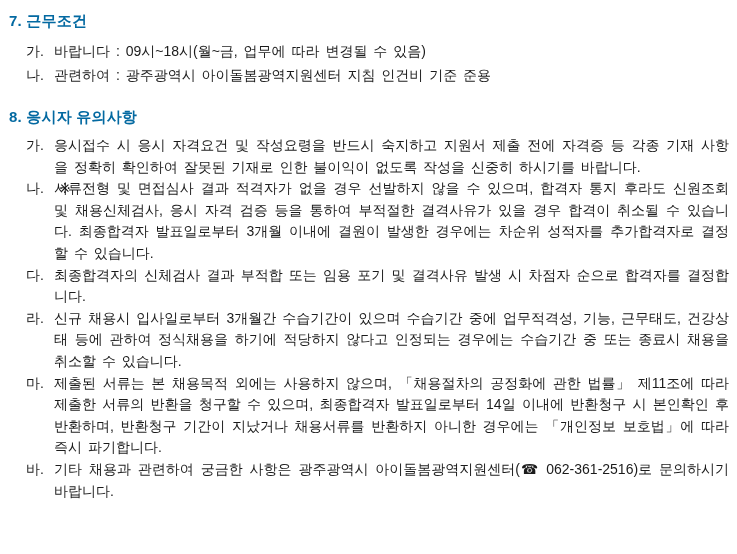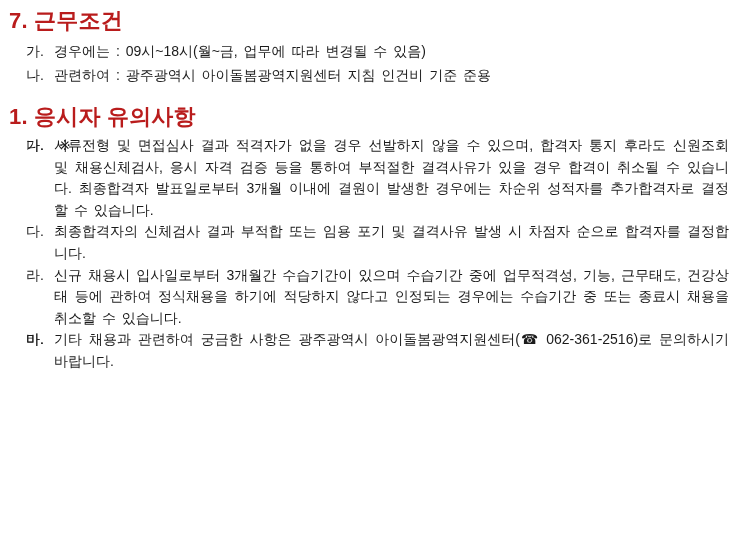--- a/index.html
+++ b/index.html
@@ -15,23 +15,23 @@
     padding: 10px 8px 0 9px;
     font-family: "Liberation Sans", "DejaVu Sans", sans-serif;
     color: #1b1b1b;
     font-size: 14px;
     line-height: 21.5px;
     -webkit-font-smoothing: antialiased;
   }
   .sec { margin-bottom: 19px; }
   .sec:last-child { margin-bottom: 0; }
   .sec-title {
-    font-size: 22px;
+    font-size: 15px;
     font-weight: 700;
-    color: #b91c1c;
+    color: #0369a1;
     line-height: 22px;
     margin: 0 0 7px 0;
     letter-spacing: 0.2px;
   }
   .items { padding-left: 17px; }
   .item {
     position: relative;
     padding-left: 28px;
     text-align: justify;
     word-spacing: 2px;
@@ -59,28 +59,28 @@
     word-spacing: 0;
   }
 </style>
 </head>
 <body>
 
 <div id="doc">
     <section class="sec sec-7">
       <div class="sec-title">7. 근무조건</div>
       <div class="items">
-        <div class="item"><span class="item-label">가.</span><span>경우에는 : 09시~18시(월~금, 업무에 따라 변경될 수 있음)</span></div>
+        <div class="item"><span class="item-label">가.</span><span>바랍니다 : 09시~18시(월~금, 업무에 따라 변경될 수 있음)</span></div>
         <div class="item"><span class="item-label">나.</span><span>관련하여 : 광주광역시 아이돌봄광역지원센터 지침 인건비 기준 준용</span></div>
       </div>
     </section>
     <section class="sec sec-8">
-      <div class="sec-title">1. 응시자 유의사항</div>
+      <div class="sec-title">8. 응시자 유의사항</div>
       <div class="items">
-        <div class="item"><span class="item-label">가.</span><div class="note"><span class="note-marker">※</span></div></div>
+        <div class="item"><span class="item-label">가.</span><span>응시접수 시 응시 자격요건 및 작성요령을 반드시 숙지하고 지원서 제출 전에 자격증 등 각종 기재 사항을 정확히 확인하여 잘못된 기재로 인한 불이익이 없도록 작성을 신중히 하시기를 바랍니다.</span><div class="note"><span class="note-marker">※</span></div></div>
         <div class="item"><span class="item-label">나.</span><span>서류전형 및 면접심사 결과 적격자가 없을 경우 선발하지 않을 수 있으며, 합격자 통지 후라도 신원조회 및 채용신체검사, 응시 자격 검증 등을 통하여 부적절한 결격사유가 있을 경우 합격이 취소될 수 있습니다. 최종합격자 발표일로부터 3개월 이내에 결원이 발생한 경우에는 차순위 성적자를 추가합격자로 결정할 수 있습니다.</span></div>
         <div class="item"><span class="item-label">다.</span><span>최종합격자의 신체검사 결과 부적합 또는 임용 포기 및 결격사유 발생 시 차점자 순으로 합격자를 결정합니다.</span></div>
         <div class="item"><span class="item-label">라.</span><span>신규 채용시 입사일로부터 3개월간 수습기간이 있으며 수습기간 중에 업무적격성, 기능, 근무태도, 건강상태 등에 관하여 정식채용을 하기에 적당하지 않다고 인정되는 경우에는 수습기간 중 또는 종료시 채용을 취소할 수 있습니다.</span></div>
-        <div class="item"><span class="item-label">마.</span></div>
+        <div class="item"><span class="item-label">마.</span><span>제출된 서류는 본 채용목적 외에는 사용하지 않으며, 「채용절차의 공정화에 관한 법률」 제11조에 따라 제출한 서류의 반환을 청구할 수 있으며, 최종합격자 발표일로부터 14일 이내에 반환청구 시 본인확인 후 반환하며, 반환청구 기간이 지났거나 채용서류를 반환하지 아니한 경우에는 「개인정보 보호법」에 따라 즉시 파기합니다.</span></div>
         <div class="item"><span class="item-label">바.</span><span>기타 채용과 관련하여 궁금한 사항은 광주광역시 아이돌봄광역지원센터(☎ 062-361-2516)로 문의하시기 바랍니다.</span></div>
       </div>
     </section>
   </div>
 
 </body></html>

